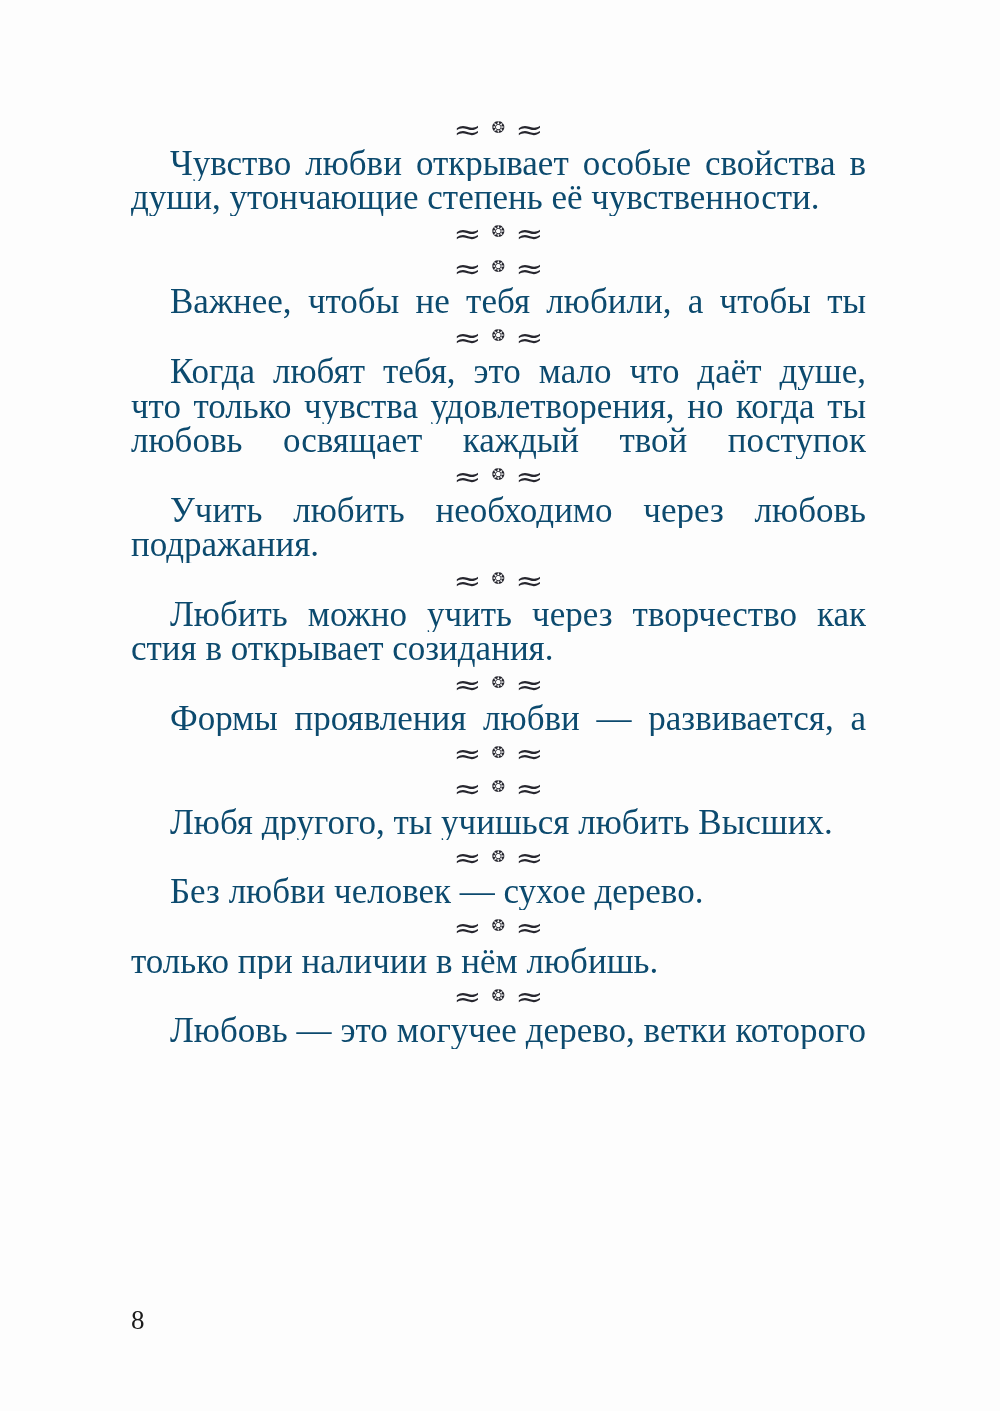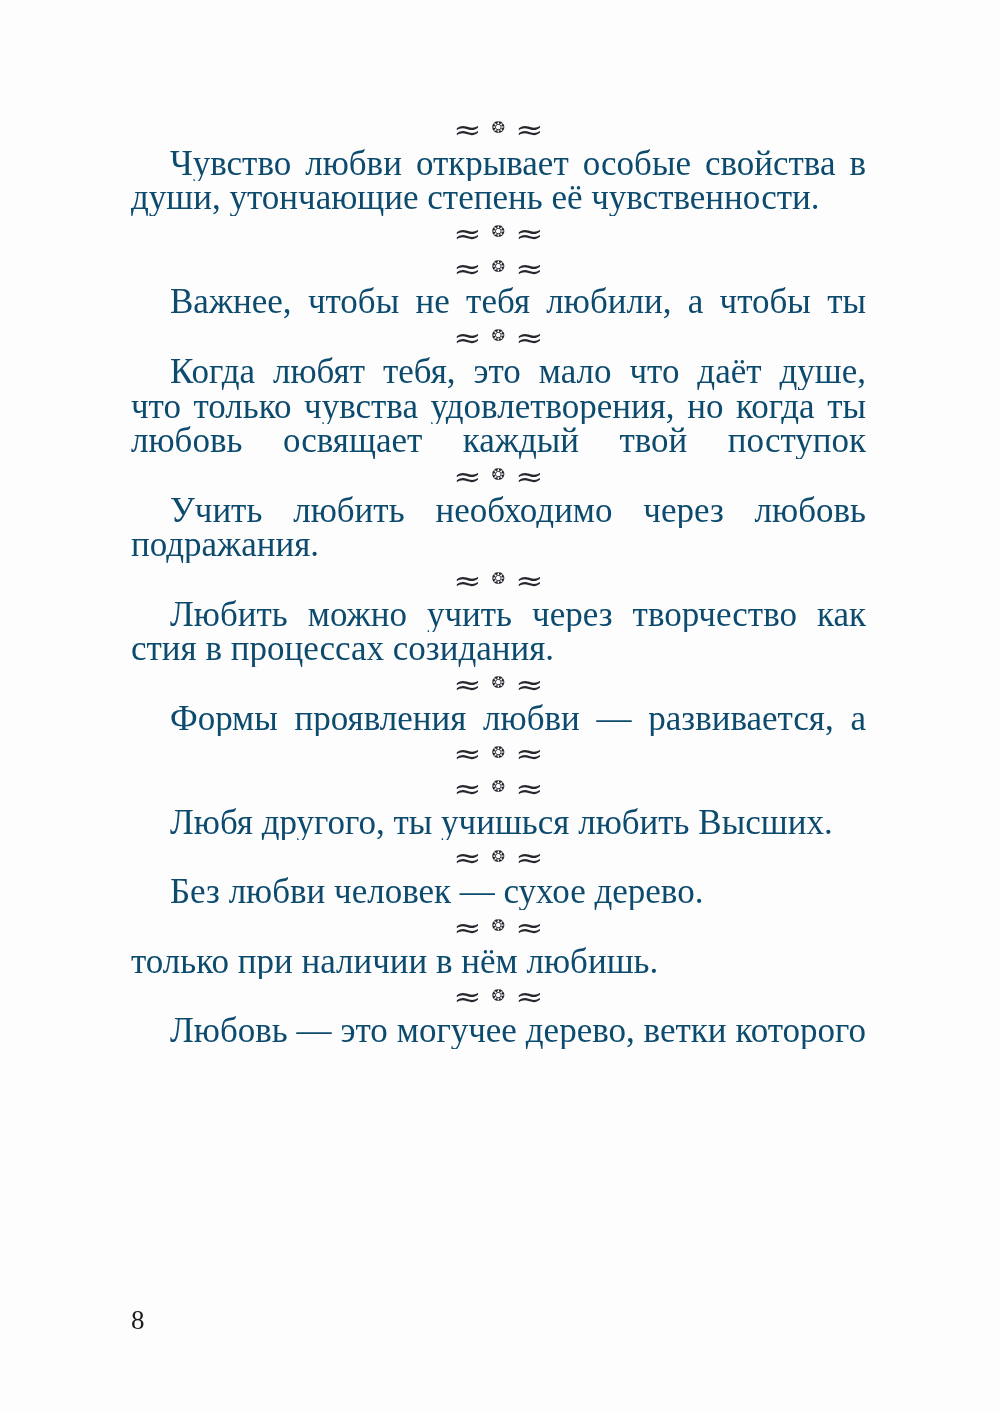--- a/index.html
+++ b/index.html
@@ -124,21 +124,21 @@
         <div class="line first">Учить любить необходимо через любовь образцы для</div>
         <div class="line last">подражания.</div>
       </div>
       <div class="divider">
         <span class="swash">≈</span>
         <span class="flower">❂</span>
         <span class="swash">≈</span>
       </div>
       <div class="para">
         <div class="line first">Любить можно учить через творчество как форму уча-</div>
-        <div class="line last">стия в процессах созидания.</div>
+        <div class="line last">стия в открывает созидания.</div>
       </div>
       <div class="divider">
         <span class="swash">≈</span>
         <span class="flower">❂</span>
         <span class="swash">≈</span>
       </div>
       <div class="para">
         <div class="line first">Формы проявления любви — развивается, а сама она</div>
       </div>
       <div class="divider">

